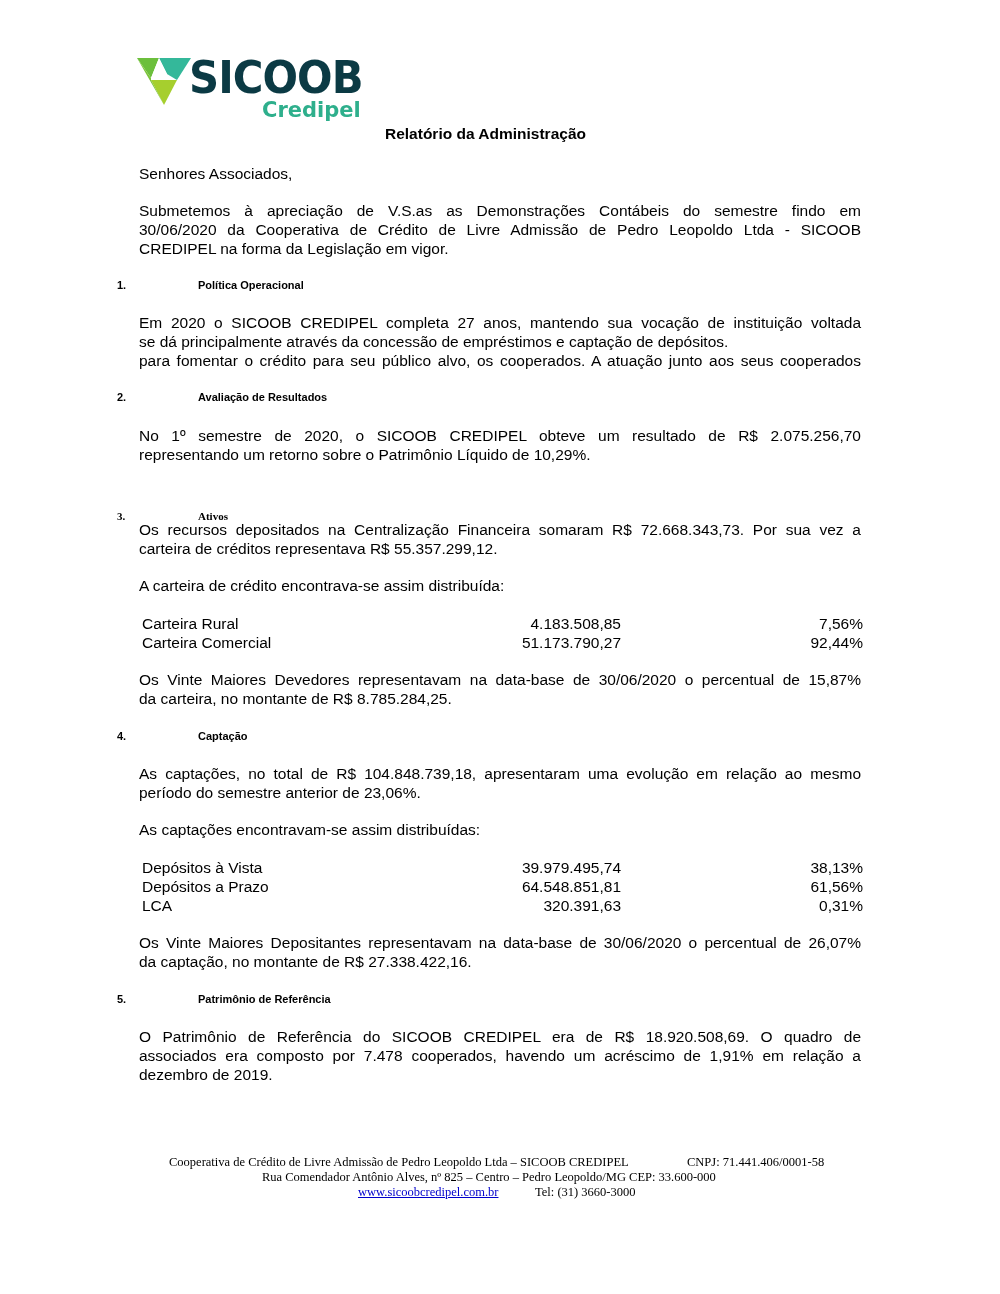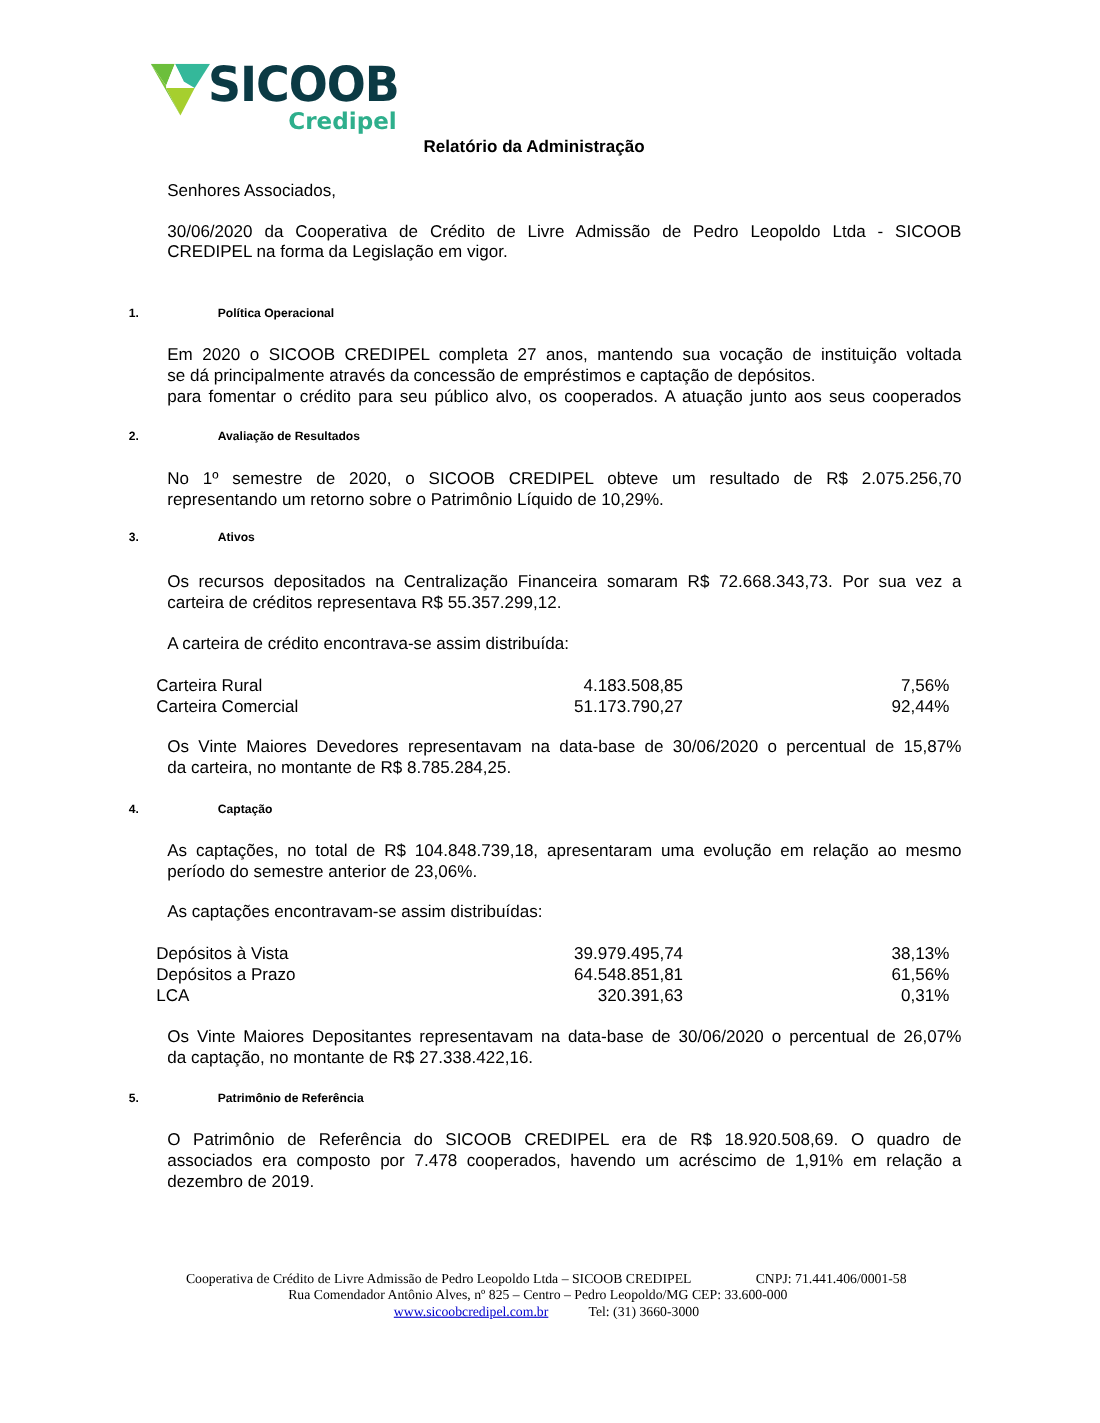--- a/index.html
+++ b/index.html
@@ -8,21 +8,21 @@
     .page { position: relative; width: 1000px; height: 1294px; overflow: hidden; }
 
     
     .logo { position: absolute; left: 137px; top: 58px; width: 215px; height: 70px; }
     .logo svg { position: absolute; left: 0; top: 0; }
     .logo-word { position: absolute; left: 52px; top: -2px; font-family: "DejaVu Sans", sans-serif; font-weight: bold; font-size: 44px; color: #0b3a44; letter-spacing: -1px; line-height: 1; transform: scaleX(0.95); transform-origin: left; }
     .logo-sub { position: absolute; left: 125px; top: 42px; font-family: "DejaVu Sans", sans-serif; font-weight: bold; font-size: 21px; color: #2eaf8c; line-height: 1; }
 
     .doc-title { position: absolute; left: 0; width: 971px; top: 125px; text-align: center; font-weight: bold; font-size: 15.5px; }
 
-    .para { position: absolute; left: 139px; width: 722px; text-align: justify; line-height: 19px; font-size: 15.5px; margin-left: 13px; }
+    .para { position: absolute; left: 139px; width: 722px; text-align: justify; line-height: 19px; font-size: 15.5px; }
     .para .ln { display: block; text-align: justify; text-align-last: justify; }
     .para .ln.last { text-align-last: left; }
 
     .heading { position: absolute; left: 117px; font-weight: bold; font-size: 11px; line-height: 19px; }
     .heading .num { display: inline-block; width: 81px; }
 
     .tbl { position: absolute; left: 142px; width: 721px; line-height: 19px; font-size: 15.5px; }
     .tbl .row { position: relative; height: 19px; }
     .tbl .c1 { position: absolute; left: 0; text-align: right; }
     .tbl .c2 { position: absolute; right: 242px; text-align: right; }
@@ -53,20 +53,21 @@
     <div class="logo-sub">Credipel</div>
   </div>
 
   <div class="doc-title">Relatório da Administração</div>
 
   <div class="para" style="top:164px;">
     <span class="ln last">Senhores Associados,</span>
   </div>
 
   <div class="para" style="top:201px;">
+    <span class="ln">Submetemos à apreciação de V.S.as as Demonstrações Contábeis do semestre findo em</span>
     <span class="ln">30/06/2020 da Cooperativa de Crédito de Livre Admissão de Pedro Leopoldo Ltda - SICOOB</span>
     <span class="ln last">CREDIPEL na forma da Legislação em vigor.</span>
   </div>
 
   <div class="heading" style="top:276px;">
     <span class="num">1.</span><span>Política Operacional</span>
   </div>
   <div class="para" style="top:313px;">
     <span class="ln">Em 2020 o SICOOB CREDIPEL completa 27 anos, mantendo sua vocação de instituição voltada</span>
     <span class="ln last">se dá principalmente através da concessão de empréstimos e captação de depósitos.</span>
@@ -74,21 +75,21 @@
   </div>
 
   <div class="heading" style="top:388px;">
     <span class="num">2.</span><span>Avaliação de Resultados</span>
   </div>
   <div class="para" style="top:426px;">
     <span class="ln">No 1º semestre de 2020, o SICOOB CREDIPEL obteve um resultado de R$ 2.075.256,70</span>
     <span class="ln last">representando um retorno sobre o Patrimônio Líquido de 10,29%.</span>
   </div>
 
-  <div class="heading" style="top:480px;">
+  <div class="heading" style="top:507px;font-family:Liberation Serif, serif;">
     <span class="num">3.</span><span>Ativos</span>
   </div>
   <div class="para" style="top:520px;">
     <span class="ln">Os recursos depositados na Centralização Financeira somaram R$ 72.668.343,73. Por sua vez a</span>
     <span class="ln last">carteira de créditos representava R$ 55.357.299,12.</span>
   </div>
   <div class="para" style="top:576px;">
     <span class="ln last">A carteira de crédito encontrava-se assim distribuída:</span>
   </div>
   <div class="tbl" style="top:614px;">

